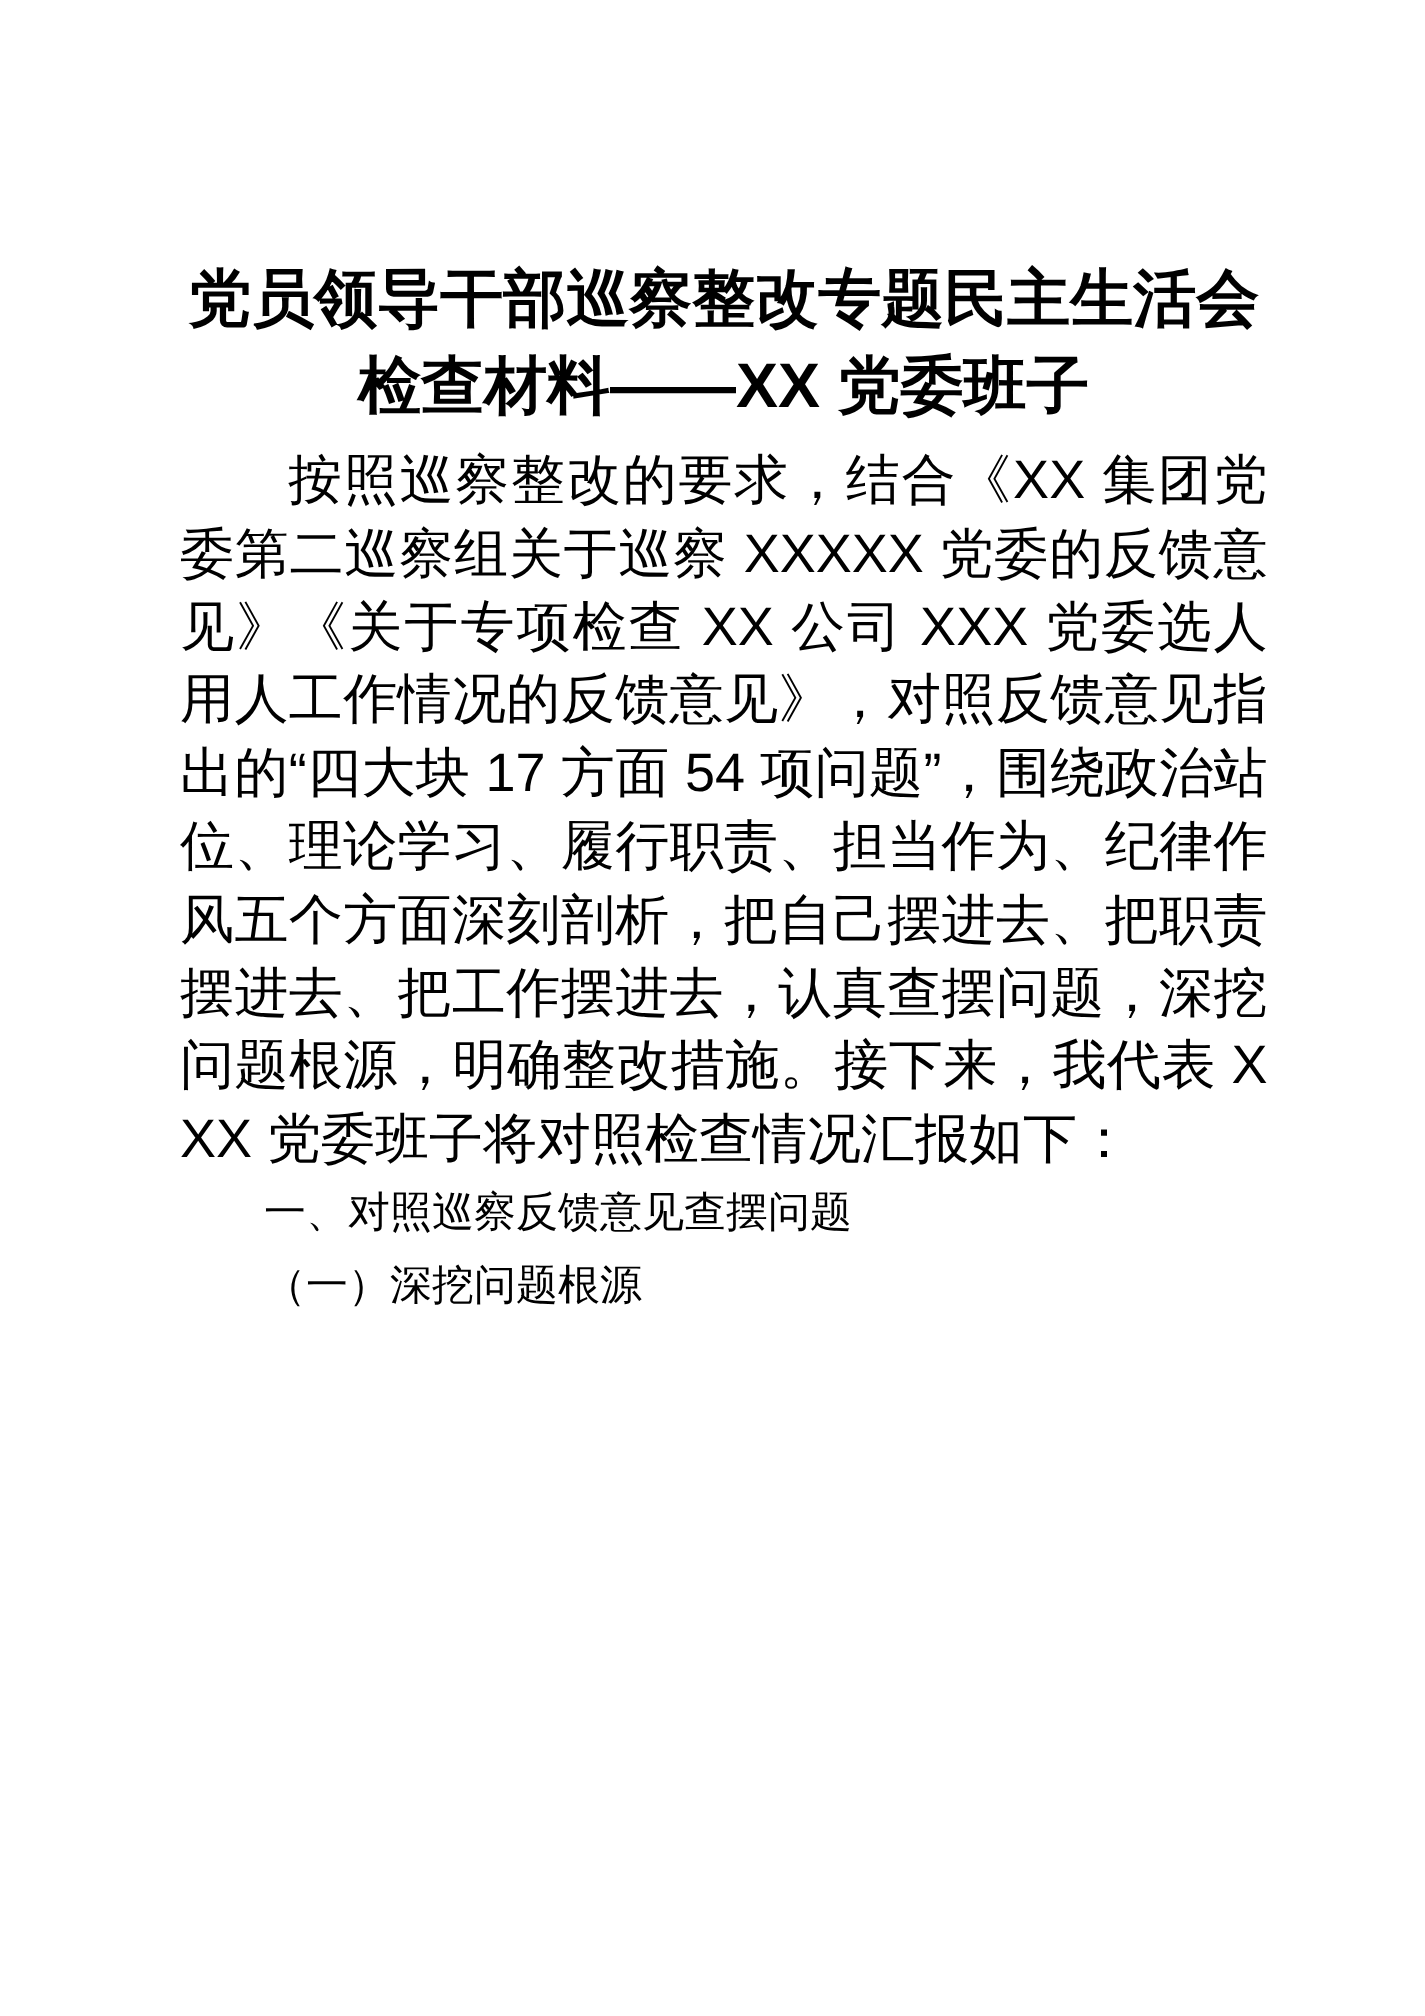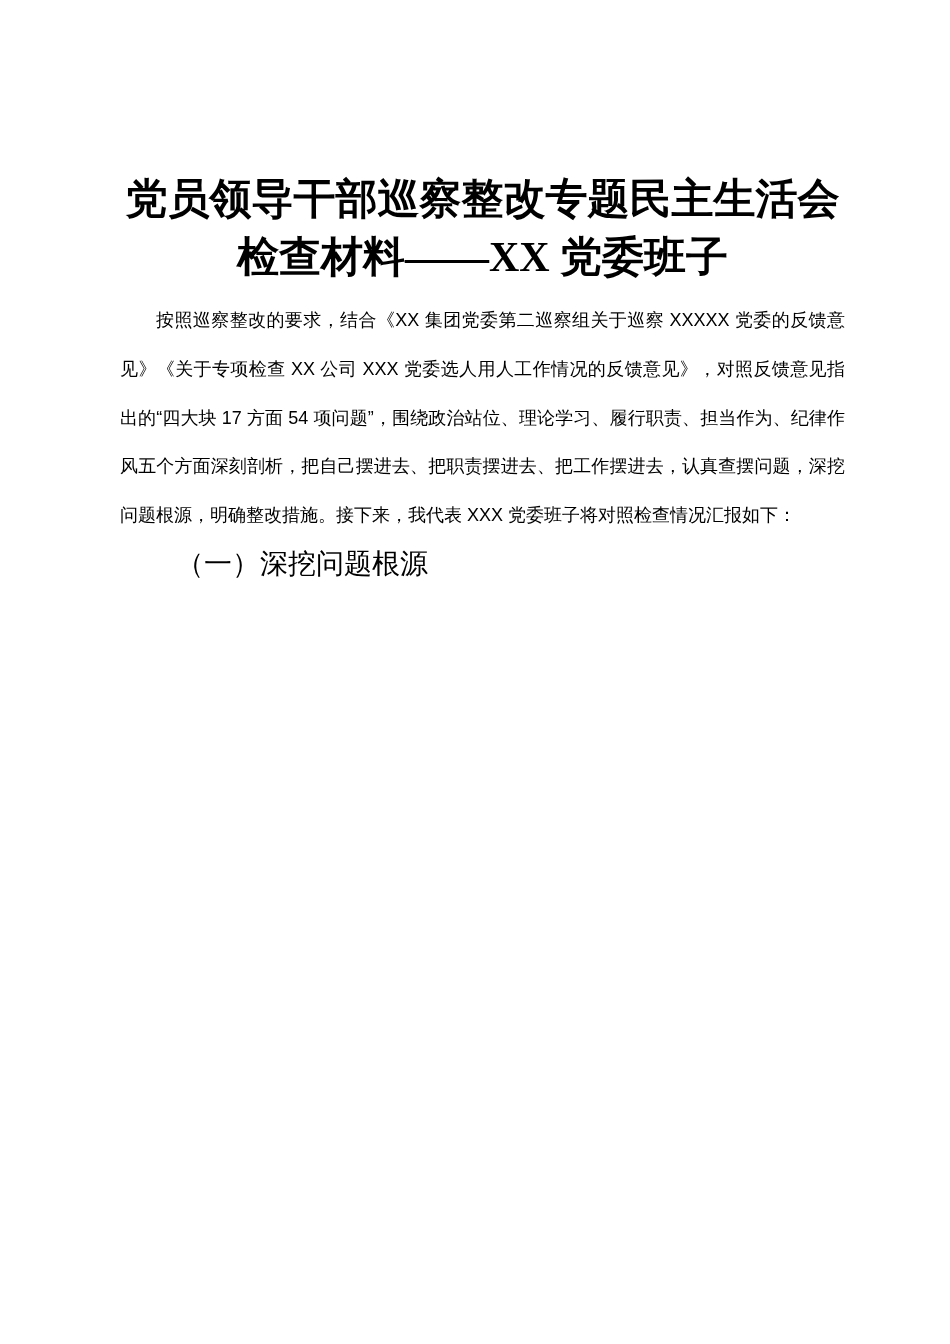--- a/index.html
+++ b/index.html
@@ -17,26 +17,26 @@
     overflow: hidden;
     font-family: "Liberation Sans", sans-serif;
     color: #000000;
   }
   .doc-title {
     margin: 0 0 10px 0;
     font-size: 42px;
     font-weight: bold;
     line-height: 58px;
     text-align: center;
-    font-family: Liberation Serif, serif;
+    font-family: Liberation Sans, sans-serif;
     letter-spacing: 0;
   }
   .para {
     margin: 0;
-    font-size: 18px;
+    font-size: 36px;
     line-height: 48.8px;
     text-align: justify;
     text-indent: 2em;
     word-break: break-all;
   }
   .heading {
     margin: 0;
     font-size: 28px;
     line-height: 48.8px;
     text-indent: 2em;
@@ -44,16 +44,17 @@
   }
 </style>
 </head>
 <body>
 
 <div class="page">
   <h1 class="doc-title">党员领导干部巡察整改专题民主生活会检查材料——XX 党委班子</h1>
 
   <p class="para">按照巡察整改的要求，结合《XX 集团党委第二巡察组关于巡察 XXXXX 党委的反馈意见》《关于专项检查 XX 公司 XXX 党委选人用人工作情况的反馈意见》，对照反馈意见指出的“四大块 17 方面 54 项问题”，围绕政治站位、理论学习、履行职责、担当作为、纪律作风五个方面深刻剖析，把自己摆进去、把职责摆进去、把工作摆进去，认真查摆问题，深挖问题根源，明确整改措施。接下来，我代表 XXX 党委班子将对照检查情况汇报如下：</p>
 
+  <p class="heading">一、对照巡察反馈意见查摆问题</p>
 
   <p class="heading">（一）深挖问题根源</p>
 
 </div>
 
 </body></html>

